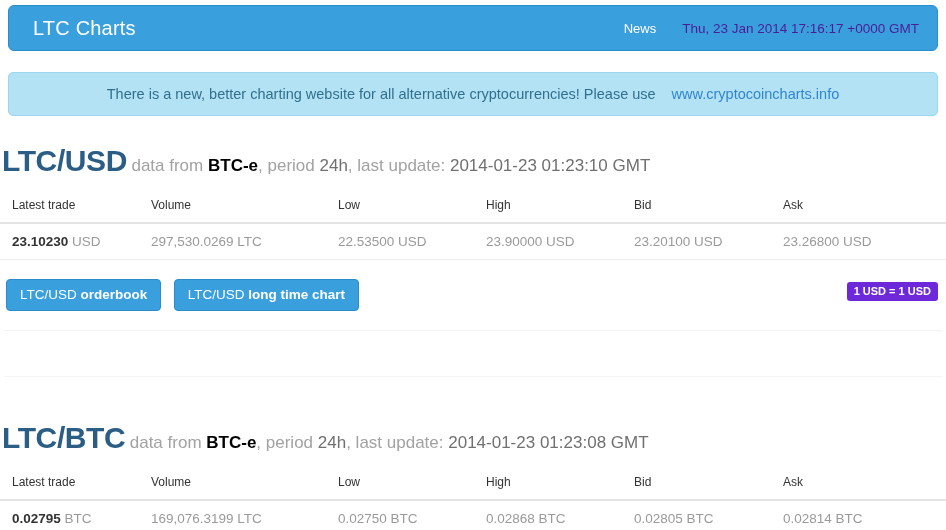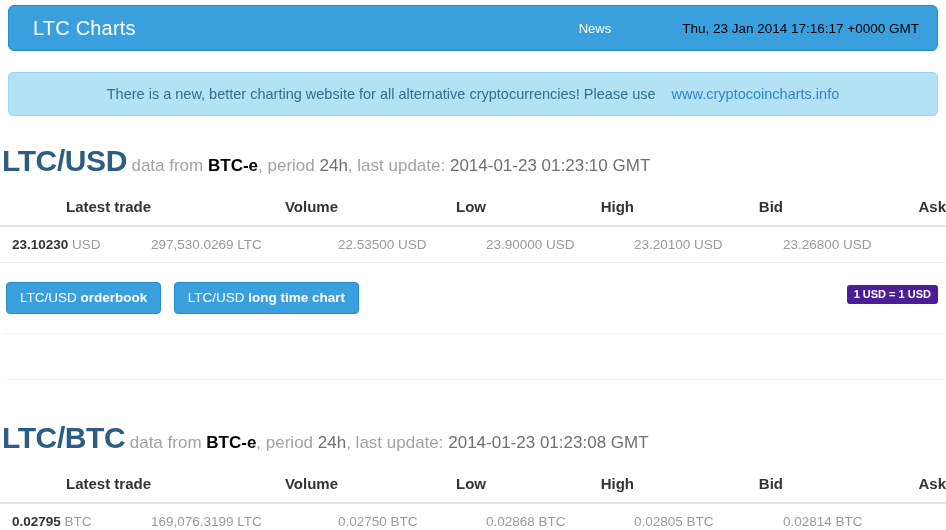--- a/index.html
+++ b/index.html
@@ -35,24 +35,23 @@
     align-items: center;
     gap: 26px;
   }
   .nav-link {
     color: #ffffff;
     font-size: 13px;
     text-decoration: none;
     cursor: pointer;
   }
   .nav-time {
-    color: #000000;
+    color: #4c1d95;
     font-size: 13.5px;
     white-space: nowrap;
-    margin-left: 45px;
   }
 
   
   .alert {
     position: absolute;
     left: 8px; top: 72px;
     width: 930px; height: 44px;
     background: #b3e2f4;
     border: 1px solid #9bd7ef;
     border-radius: 5px;
@@ -89,23 +88,23 @@
   .meta .em  { color: #707070; }
   .meta .stamp { color: #707070; }
 
   
   table.market {
     width: 946px;
     border-collapse: collapse;
     table-layout: fixed;
   }
   table.market th {
-    text-align: right;
-    font-size: 15px;
-    font-weight: bold;
+    text-align: left;
+    font-size: 12px;
+    font-weight: normal;
     color: #333333;
     padding: 8px 0 10px 0;
     border-bottom: 2px solid #e4e4e4;
   }
   table.market td {
     font-size: 13.5px;
     color: #9a9a9a;
     padding: 10px 0 10px 0;
     border-bottom: 1px solid #eeeeee;
   }
@@ -132,21 +131,21 @@
     font-size: 13.5px;
     padding: 7px 13px 8px 13px;
     margin-right: 8px;
     cursor: pointer;
     white-space: nowrap;
   }
   .btn b { font-weight: bold; margin-top: 36px; }
   .rate-badge {
     position: absolute;
     right: 8px; top: 3px;
-    background: #4c1d95;
+    background: #6d28d9;
     border-radius: 3px;
     color: #ffffff;
     font-size: 11px;
     font-weight: bold;
     padding: 3px 7px 4px 7px;
     white-space: nowrap;
   }
 
   
   .chart-box {

